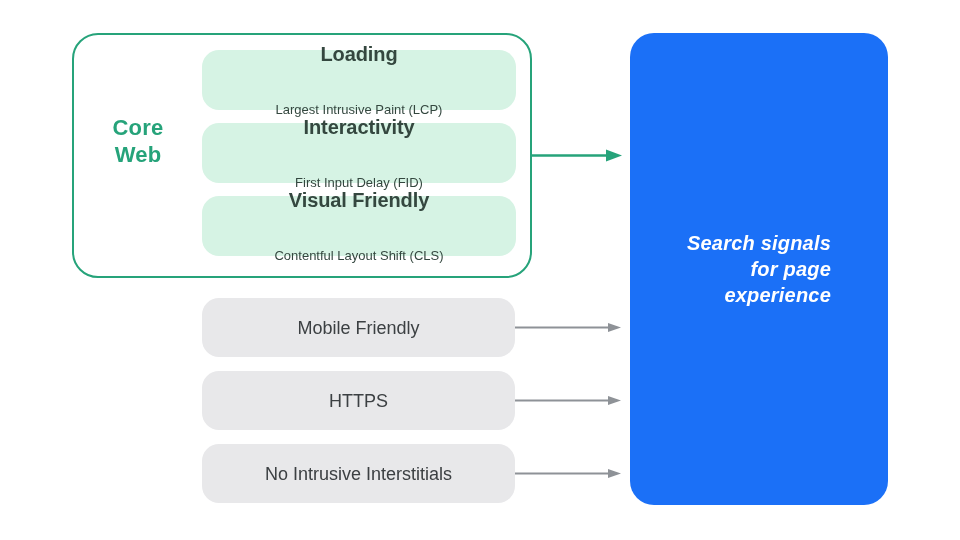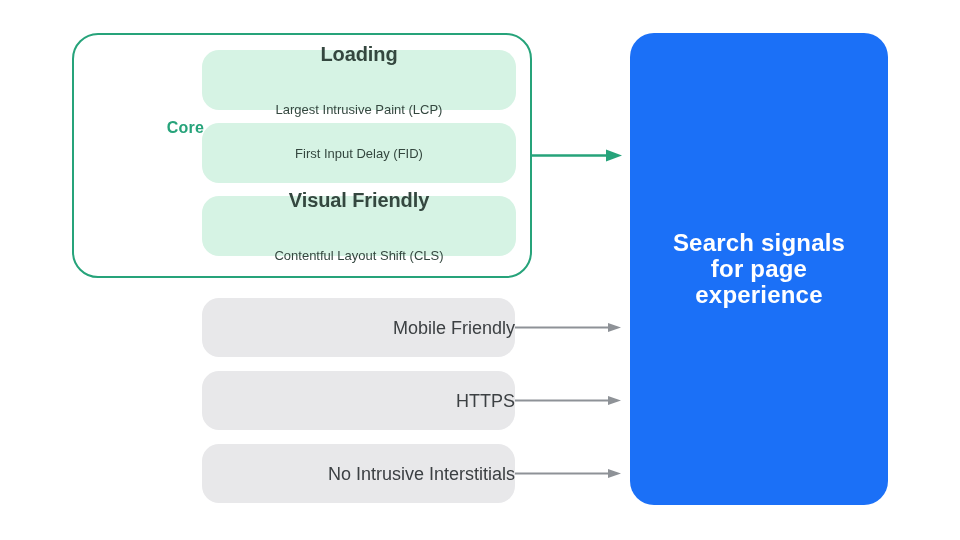--- a/index.html
+++ b/index.html
@@ -25,22 +25,22 @@
     box-sizing: border-box;
     border: 2px solid var(--accent-green, #26A37A);
     border-radius: 26px;
     background: #ffffff;
   }
   .cwv-label {
     position: absolute;
     left: 72px;
     top: 114px;
     width: 132px;
-    text-align: right;
-    font-size: 16px;
+    text-align: center;
+    font-size: 22px;
     font-weight: 700;
     line-height: 27px;
     letter-spacing: 0.2px;
     color: var(--accent-green, #26A37A);
   }
   
   .pill {
     position: absolute;
     left: 202px;
     width: 314px;
@@ -54,21 +54,20 @@
     gap: 35px;
   }
   .pill.green {
     background: var(--pill-green-bg, #D6F3E4);
     height: 60px;
   }
   .pill.gray {
     background: var(--gray-pill-bg, #E8E8EA);
     width: 313px;
     height: 59px;
-    align-items: flex-end;
   }
   .pill-title {
     font-size: 20px;
     font-weight: 700;
     line-height: 24px;
     color: var(--pill-green-text, #34473F);
     letter-spacing: -0.1px;
   }
   .pill-sub {
     font-size: 13px;
@@ -87,54 +86,57 @@
     top: 33px;
     width: 258px;
     height: 472px;
     border-radius: 24px;
     background: var(--blue-bg, #1B70F7);
     display: flex;
     align-items: center;
     justify-content: center;
   }
   .result-text {
-    text-align: center;
+    text-align: right;
     color: var(--blue-text, #FFFFFF);
-    font-size: 24px;
+    font-size: 20px;
     font-weight: 700;
     line-height: 26px;
     letter-spacing: 0.2px;
+    font-style: italic;
   }
   
   .arrow {
     position: absolute;
     display: block;
   }
   .arrow-green line { stroke: var(--accent-green, #26A37A); stroke-width: 2.5; }
   .arrow-green polygon { fill: var(--accent-green, #26A37A); }
   .arrow-gray line { stroke: var(--arrow-gray, #8E9297); stroke-width: 2; }
   .arrow-gray polygon { fill: var(--arrow-gray, #8E9297); }
 </style>
 </head>
 <body>
 
 <div class="canvas">
 
   <div class="cwv-container"></div>
 
   <div class="cwv-label">
     <div>Core</div>
+    <div>Web</div>
   </div>
 
   <div class="pill green" style="top:50px">
     <div class="pill-title">Loading</div>
     <div class="pill-sub">Largest Intrusive Paint (LCP)</div>
   </div>
 
   <div class="pill green" style="top:123px">
+    <div class="pill-title">Interactivity</div>
     <div class="pill-sub">First Input Delay (FID)</div>
   </div>
 
   <div class="pill green" style="top:196px">
     <div class="pill-title">Visual Friendly</div>
     <div class="pill-sub">Contentful Layout Shift (CLS)</div>
   </div>
 
   <svg class="arrow arrow-green" style="left:532px; top:147px" width="92" height="17">
     <line x1="0" y1="8.5" x2="76" y2="8.5"></line>

